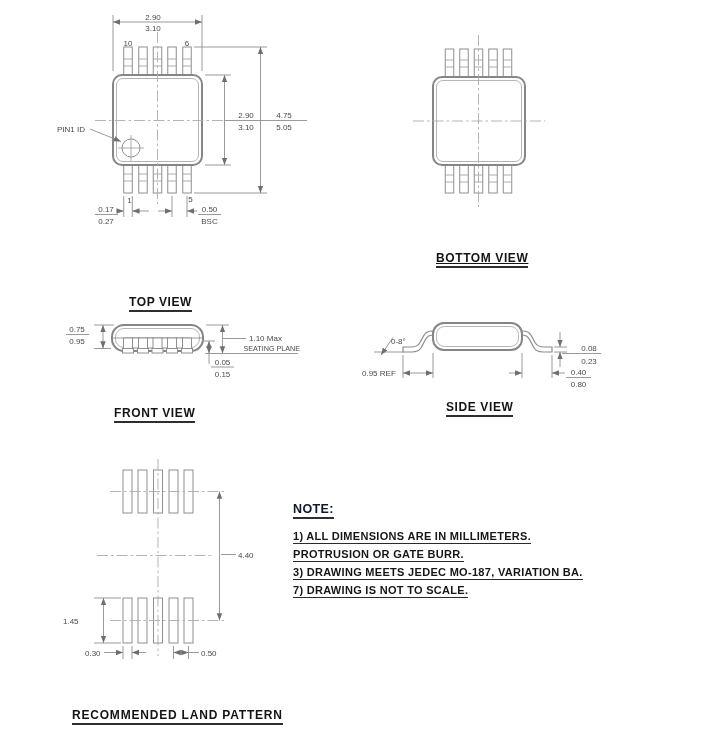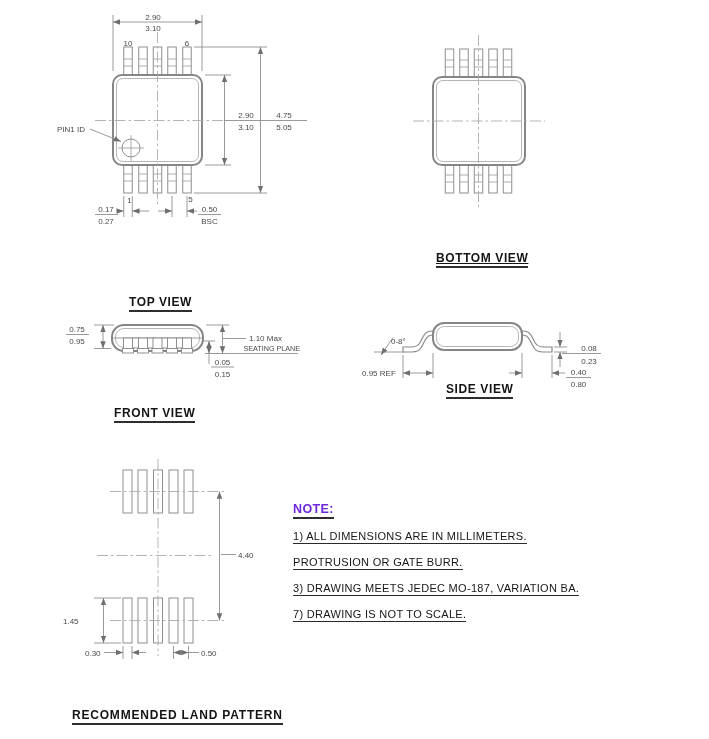--- a/index.html
+++ b/index.html
@@ -12,26 +12,26 @@
   .il{stroke:#b5b5b5;stroke-width:1;fill:none;}
   .pn{stroke:#8f8f8f;stroke-width:1;fill:#ffffff;}
   .tk{stroke:#9a9a9a;stroke-width:0.8;fill:none;}
   .dl{stroke:#8e8e8e;stroke-width:0.9;fill:none;}
   .ld{stroke:#8a8a8a;stroke-width:1.2;fill:none;}
   .cl{stroke:#ababab;stroke-width:0.9;fill:none;stroke-dasharray:11 3 2.5 3;}
   .vtitle{position:absolute;font-weight:bold;font-size:12px;color:#141414;
           letter-spacing:0.6px;border-bottom:2px solid #2e2e2e;padding-bottom:1px;
           white-space:nowrap;}
   .note-head{position:absolute;left:293px;top:502px;font-weight:bold;font-size:12.5px;
-          color:#6d28d9;letter-spacing:0.4px;border-bottom:2px solid #2e2e2e;
+          color:#0f172a;letter-spacing:0.4px;border-bottom:2px solid #2e2e2e;
           padding-bottom:1px;}
   .note-lines{position:absolute;left:293px;top:531px;}
-  .note-line{display:table;font-weight:normal;font-size:11px;color:#161616;
+  .note-line{display:table;font-weight:bold;font-size:11px;color:#161616;
           letter-spacing:0.3px;line-height:11px;border-bottom:1.5px solid #2a2a2a;
-          padding-bottom:1px;margin-bottom:13px;white-space:nowrap;}
+          padding-bottom:1px;margin-bottom:5px;white-space:nowrap;}
 </style>
 </head>
 <body>
 
 <div id="stage">
 
 <svg width="709" height="739" viewBox="0 0 709 739">
   <defs>
     <marker id="ah" viewBox="0 0 10 10" refX="9" refY="5" markerWidth="9" markerHeight="9" orient="auto-start-reverse">
       <path d="M0,1.6 L9,5 L0,8.4 z" fill="#6f6f6f"></path>
@@ -283,21 +283,21 @@
       <line class="dl" x1="173.5" y1="652.5" x2="188.5" y2="652.5" marker-start="url(#ah)" marker-end="url(#ah)"></line>
       <line class="dl" x1="188.5" y1="652.5" x2="199" y2="652.5"></line>
       <text x="201" y="656">0.50</text>
     </g>
   </g>
 </svg>
 
 <div class="vtitle" style="left:129px;top:251px;margin-top:44px;">TOP VIEW</div>
 <div class="vtitle" style="left:436px;top:251px;text-decoration:underline;">BOTTOM VIEW</div>
 <div class="vtitle" style="left:114px;top:406px;">FRONT VIEW</div>
-<div class="vtitle" style="left:446px;top:382px;text-align:right;">SIDE VIEW</div>
+<div class="vtitle" style="left:446px;top:400px;text-align:right;">SIDE VIEW</div>
 <div class="vtitle" style="left:72px;top:708px;letter-spacing:0.8px;">RECOMMENDED LAND PATTERN</div>
 
 <div class="note-head">NOTE:</div>
 <div class="note-lines">
   <div class="note-line">1) ALL DIMENSIONS ARE IN MILLIMETERS.</div>
   <div class="note-line">PROTRUSION OR GATE BURR.</div>
   <div class="note-line">3) DRAWING MEETS JEDEC MO-187, VARIATION BA.</div>
   <div class="note-line">7) DRAWING IS NOT TO SCALE.</div>
 </div>
 

